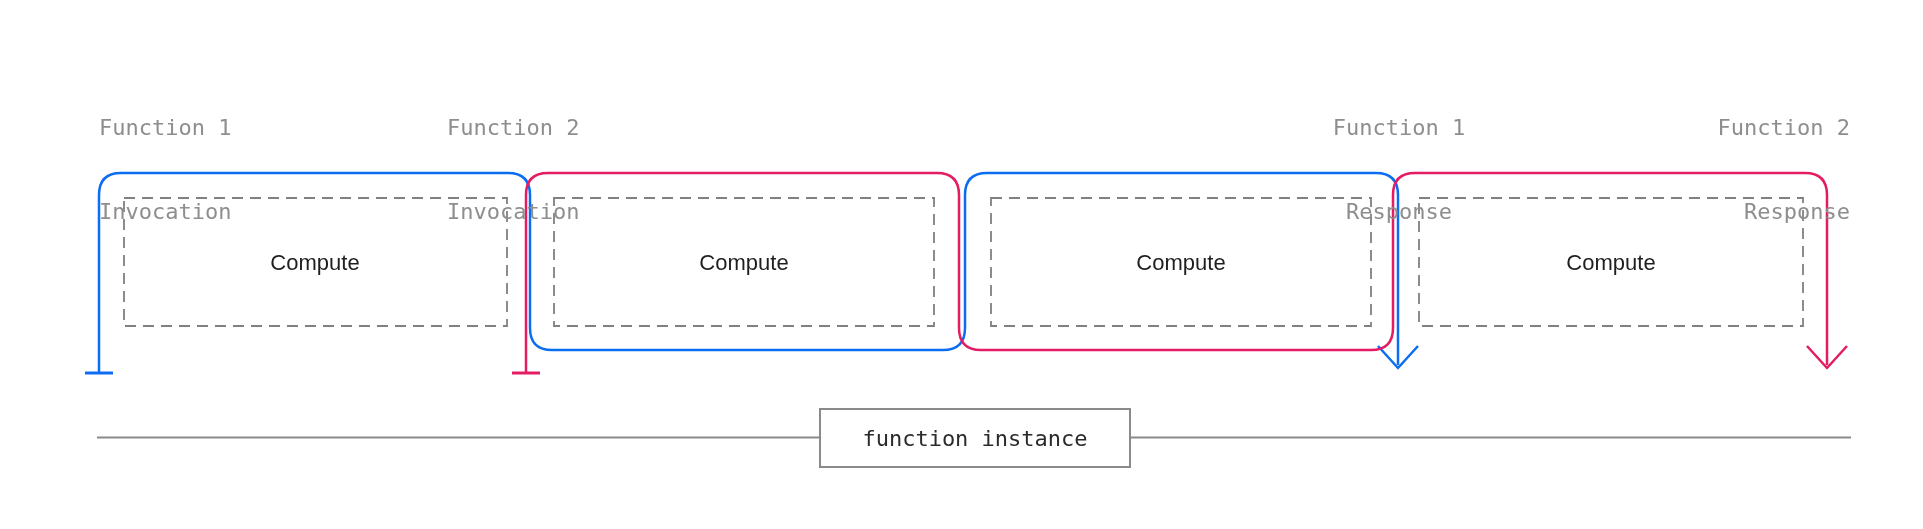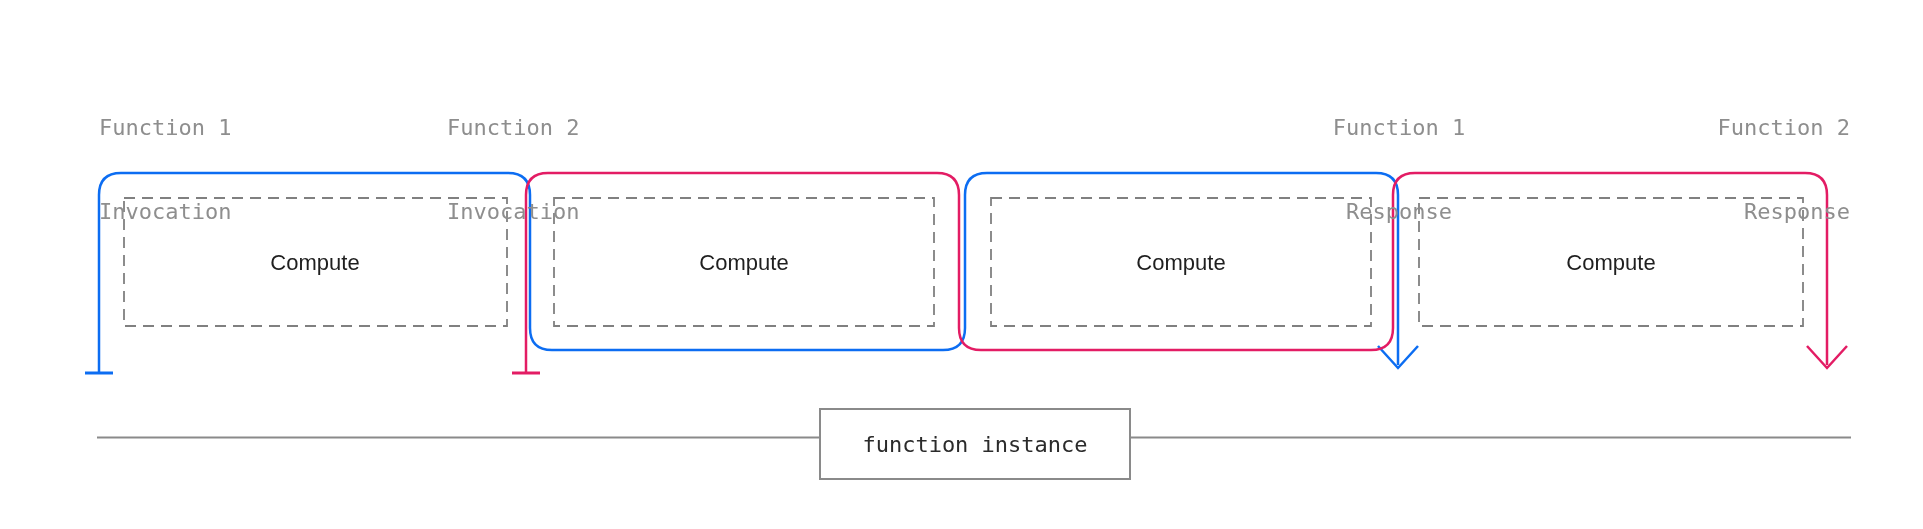--- a/index.html
+++ b/index.html
@@ -40,21 +40,21 @@
     font-family: "Liberation Sans", sans-serif;
     font-size: 22px;
     color: #1f1f1f;
     white-space: nowrap;
   }
   .timeline-label-box {
     position: absolute;
     left: 805px;
     top: 408px;
     width: 312px;
-    height: 72px;
+    height: 60px;
     background: #ffffff;
     border: 2px solid #8a8a8a;
     box-sizing: border-box;
     display: flex;
     align-items: center;
     justify-content: center;
     font-family: "DejaVu Sans Mono", "Liberation Mono", monospace;
     font-size: 22px;
     color: #2b2b2b;
     white-space: pre;

